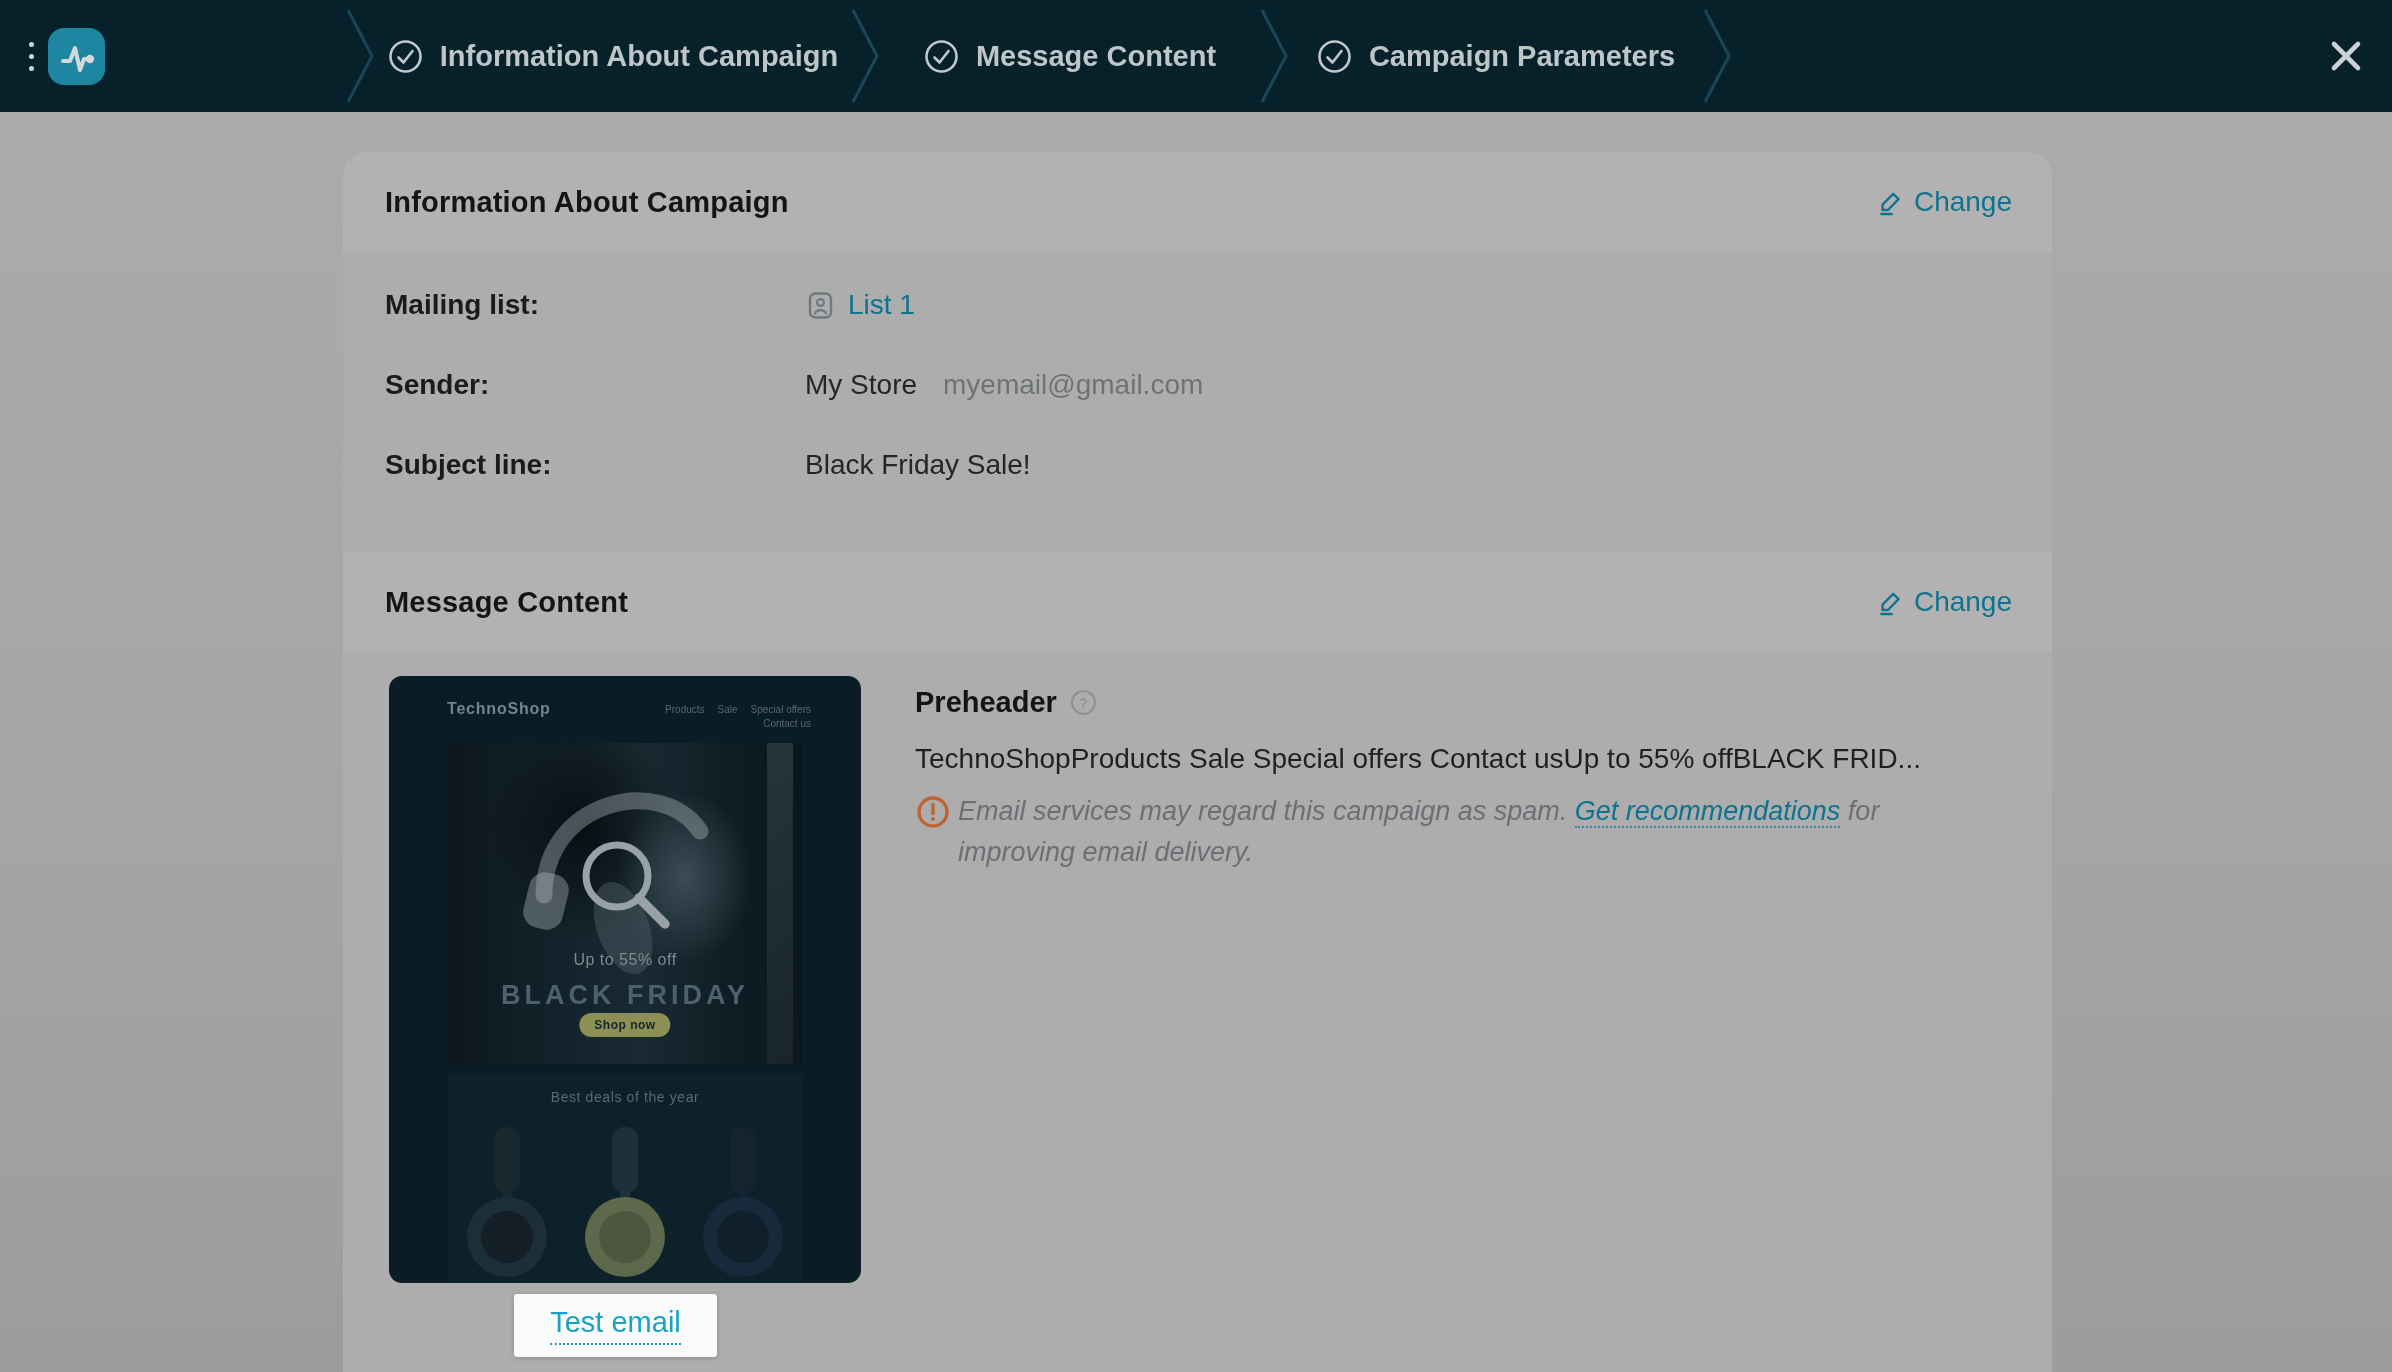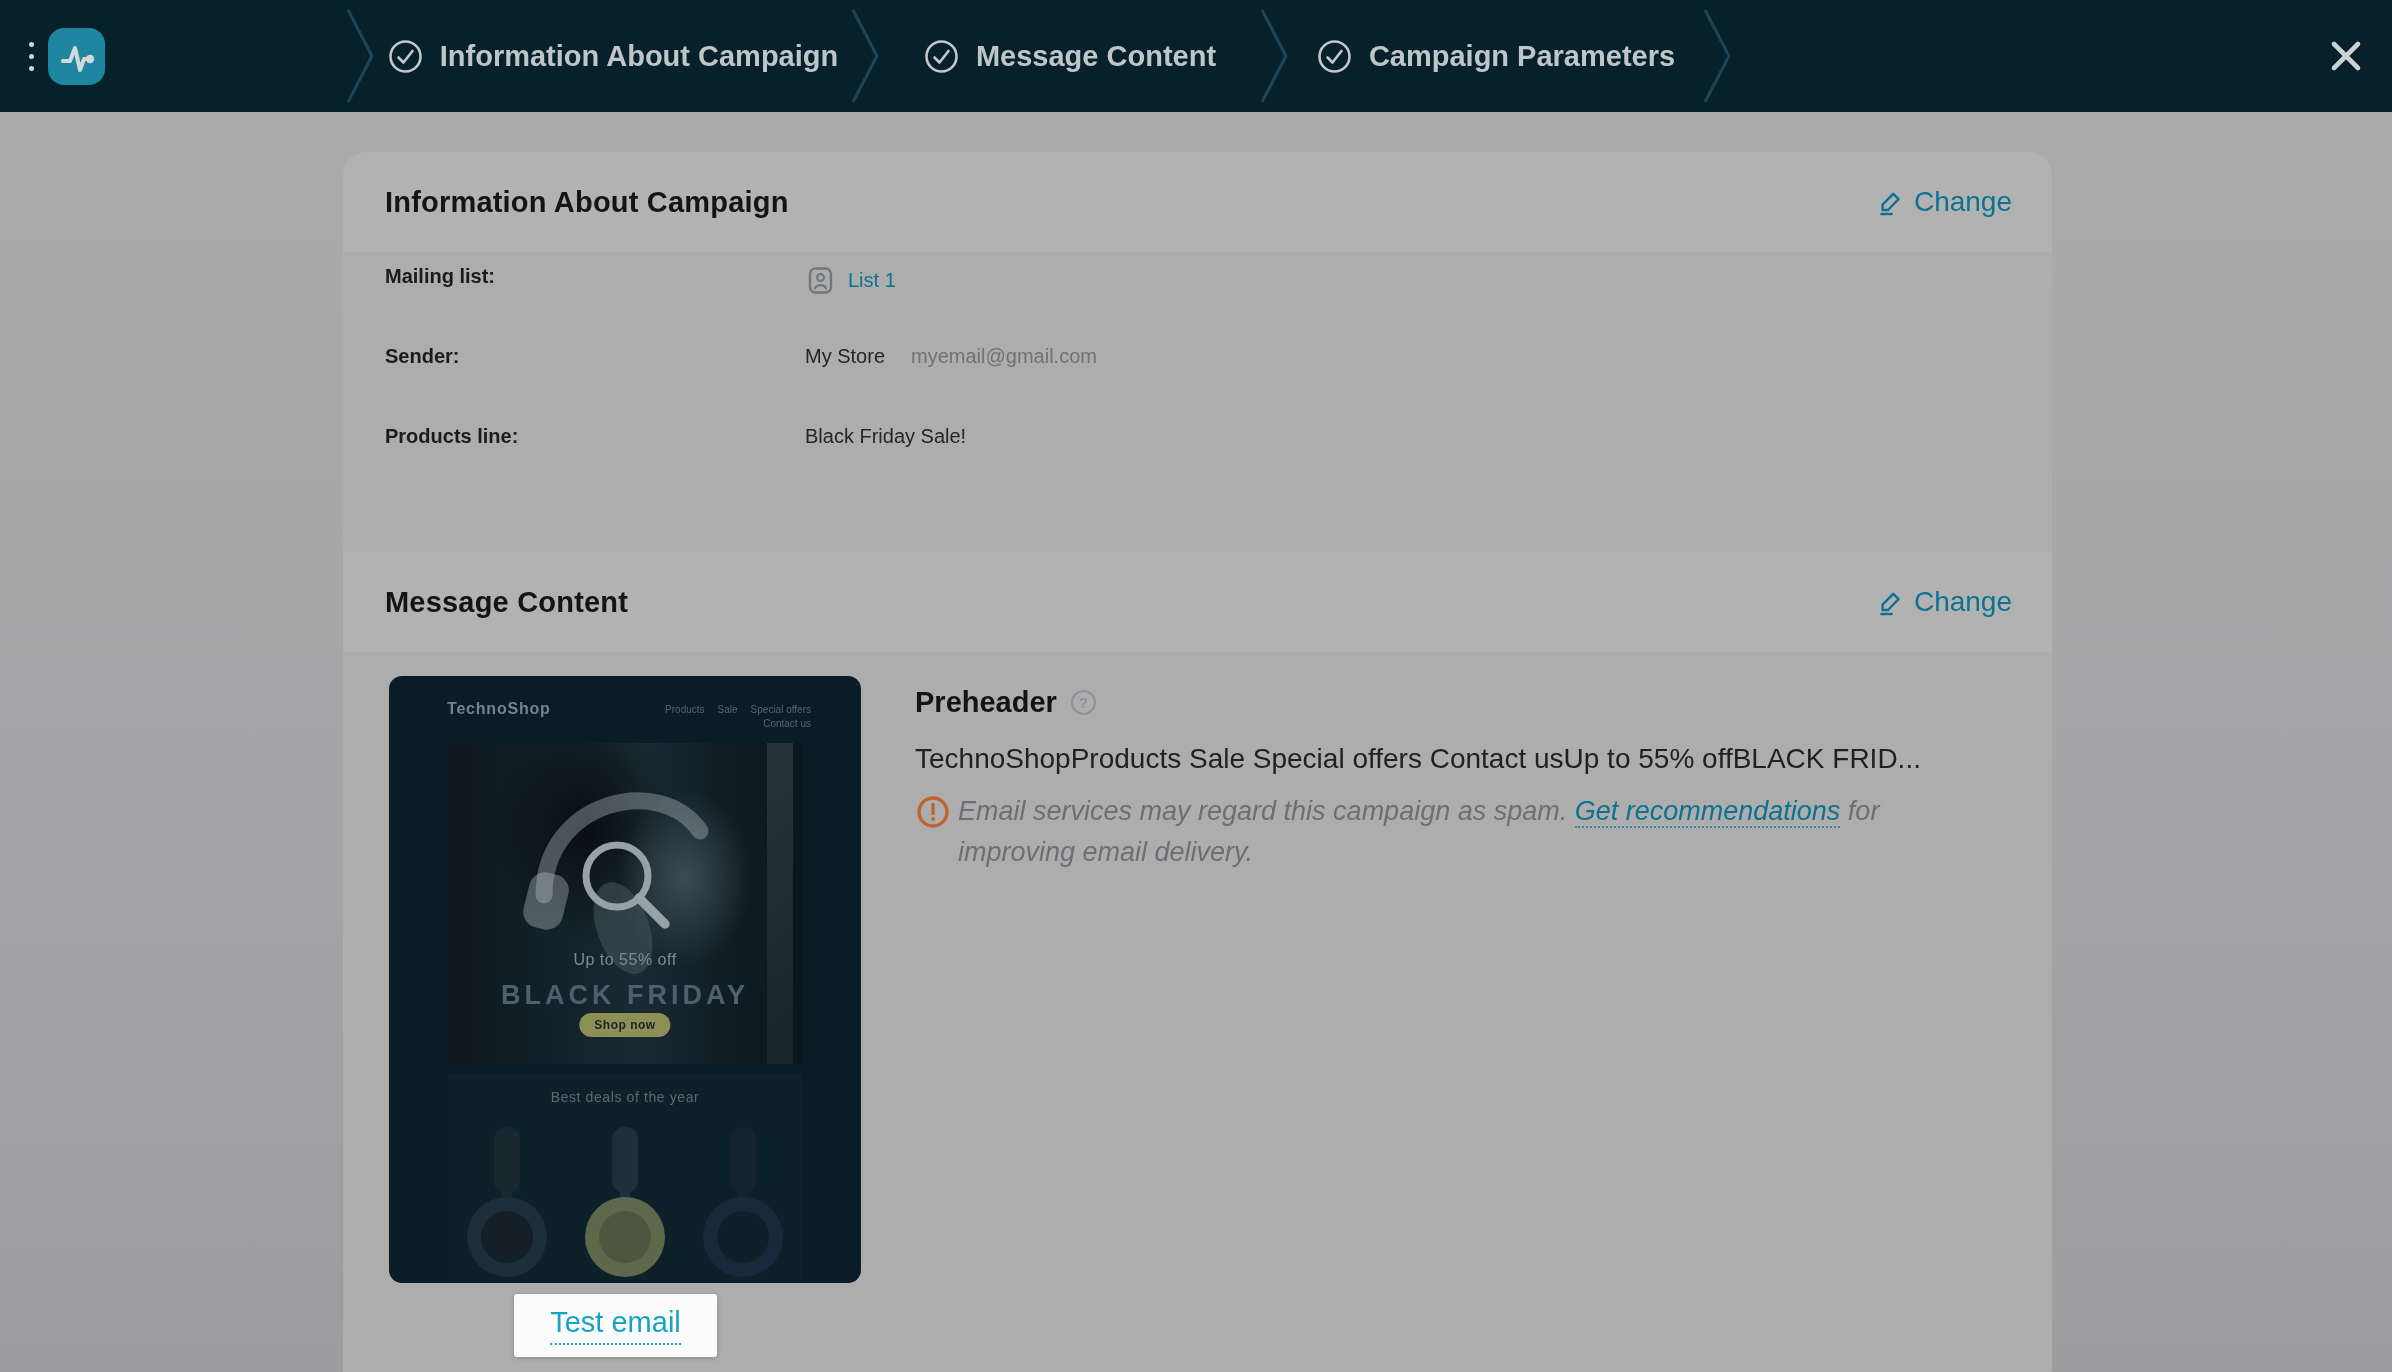--- a/index.html
+++ b/index.html
@@ -22,21 +22,21 @@
   .step-active{width:526px;background:#113445;color:#cbd2d5;justify-content:flex-start;padding-left:72px;
         clip-path:polygon(0 0,calc(100% - 46px) 0,100% 50%,calc(100% - 46px) 100%,0 100%,46px 50%);}
   .close{margin-left:auto;margin-right:22px;align-self:center;width:48px;height:48px;display:flex;align-items:center;justify-content:center;background:none;border:none;cursor:pointer;padding:0;}
 
   
   .card{position:absolute;left:343px;top:152px;width:1709px;bottom:0;border-radius:24px 24px 0 0;overflow:hidden;display:flex;flex-direction:column;}
   .sect-head{height:100px;background:#b2b2b3;display:flex;align-items:center;justify-content:space-between;padding:0 40px 0 42px;flex:none;}
   .sect-head h2{font-size:29px;font-weight:700;color:#131414;margin:0;letter-spacing:.2px;}
   .change{display:flex;align-items:center;gap:10px;color:#0d7390;font-size:28px;text-decoration:none;cursor:pointer;background:none;border:none;font-family:inherit;padding:0;}
   .rows{background:#adadae;padding:13px 42px 47px;flex:none;}
-  .row{height:80px;display:flex;align-items:flex-start;font-size:20px;}
+  .row{height:80px;display:flex;align-items:center;font-size:28px;}
   .row .lbl{width:420px;font-weight:700;color:#1b1b1b;flex:none;}
   .val-link{color:#0d7390;display:flex;align-items:center;gap:12px;text-decoration:none;cursor:pointer;}
   .val{color:#242526;display:flex;align-items:baseline;}
   .val .email{color:#6e7376;margin-left:26px;}
   .msg-body{background:#adadae;flex:1;position:relative;}
 
   
   .thumb{position:absolute;left:46px;top:24px;width:472px;height:607px;border-radius:20px;background:#4c5e67;padding:0;cursor:pointer;border:none;}
   .thumb-inner{width:100%;height:100%;border-radius:13px;background:#0a1c25;overflow:hidden;display:flex;flex-direction:column;}
   .mail-head{display:flex;justify-content:space-between;align-items:flex-start;padding:24px 50px 0 58px;flex:none;}
@@ -175,21 +175,21 @@
         </a>
       </div>
       <div class="row">
         <div class="lbl">Sender:</div>
         <div class="val">
           <span>My Store</span>
           <span class="email">myemail@gmail.com</span>
         </div>
       </div>
       <div class="row">
-        <div class="lbl">Products line:</div>
+        <div class="lbl">Subject line:</div>
         <div class="val">
             <span>Black Friday Sale!</span>
           </div>
       </div>
     </div>
 
     <div class="sect-head">
       <h2>Message Content</h2>
       <button class="change">
         <svg width="27" height="27" viewBox="0 0 27 27">

